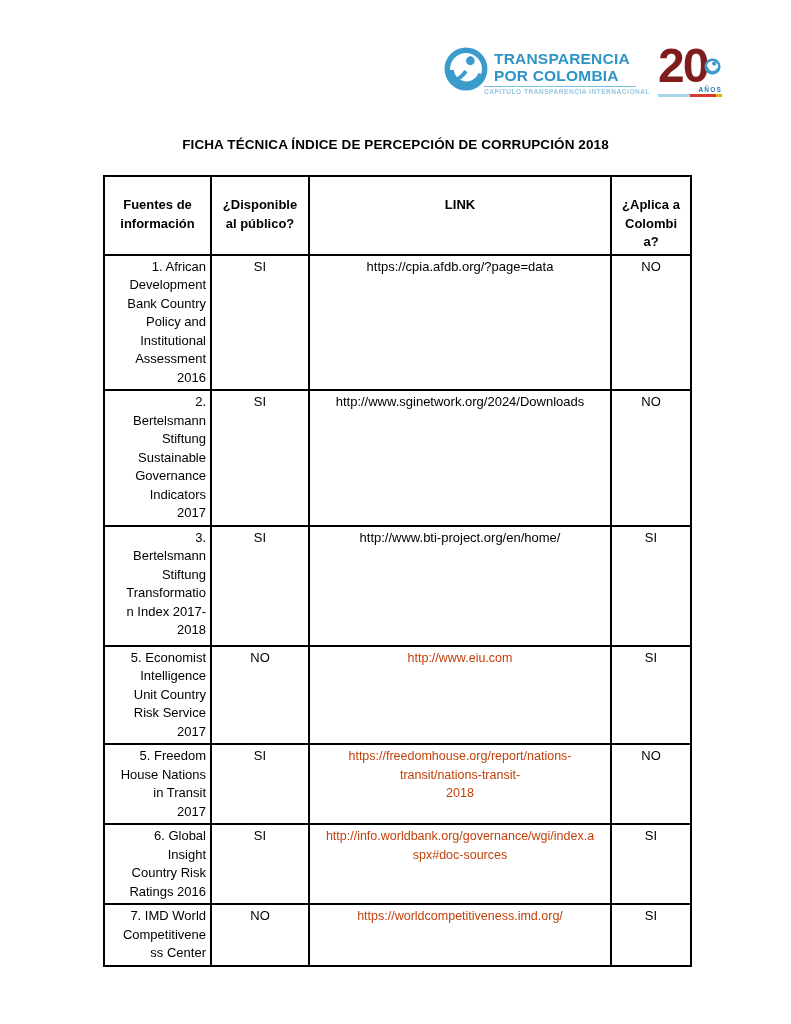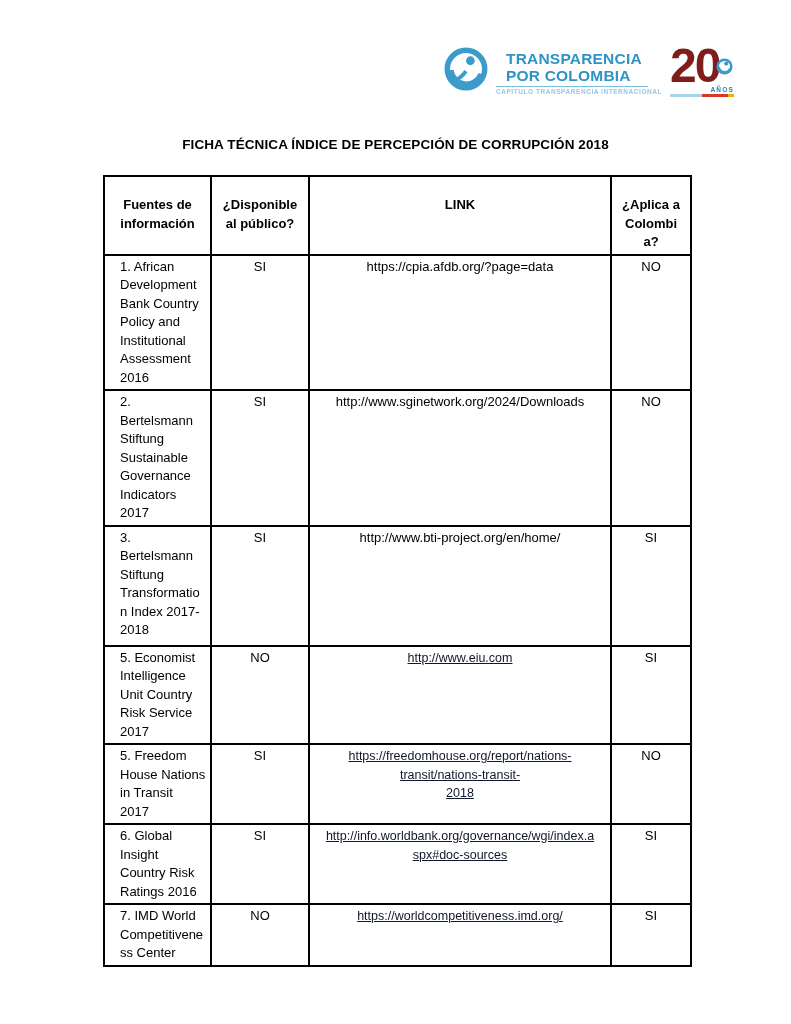--- a/index.html
+++ b/index.html
@@ -5,21 +5,21 @@
   * { margin:0; padding:0; box-sizing:border-box; }
   html,body { background:#ffffff; }
   body {
     width:791px; height:1024px; position:relative;
     font-family:"Liberation Sans", sans-serif; color:#000;
   }
 
   
   .logo { position:absolute; top:44px; left:444px; display:flex; align-items:flex-start; }
   .logo-globe { width:44px; height:44px; margin-top:3px; }
-  .logo-textblock { margin-left:18px; margin-top:6px; }
+  .logo-textblock { margin-left:6px; margin-top:6px; }
   .logo-name {
     font-weight:bold; color:#2e93c6; font-size:15.5px; line-height:17px;
     letter-spacing:0.2px; white-space:pre;
   }
   .logo-rule { height:1px; background:#7cbede; margin:2px 0 1px -10px; width:152px; }
   .logo-sub {
     font-size:6.5px; color:#97c8e2; letter-spacing:0.55px; white-space:pre;
     margin-left:-10px; font-weight:bold;
   }
   .logo-20 { margin-left:8px; width:70px; }
@@ -45,26 +45,26 @@
   .ficha th, .ficha td {
     border:2px solid #000; vertical-align:top;
     font-size:13px; line-height:18.5px; padding:2px 4px;
   }
   .ficha th { font-weight:bold; text-align:center; white-space:pre; padding-top:19px; }
   .col-source   { width:107px; }
   .col-avail    { width:98px;  }
   .col-link     { width:302px; }
   .col-applies  { width:80px;  }
 
-  td.cell-source { text-align:left; white-space:pre; padding-left:15px; }
+  td.cell-source { text-align:right; white-space:pre; padding-left:15px; }
   td.cell-avail, td.cell-applies { text-align:center; }
   td.cell-link { text-align:center; font-size:12.5px; padding-left:2px; padding-right:2px; }
 
   .link-plain { color:#000; white-space:pre; font-size:13px; }
-  .link-live  { color:#0f172a; text-decoration:underline; white-space:pre; cursor:pointer; }
+  .link-live  { color:#c2410c; white-space:pre; cursor:pointer; }
 
   thead tr { height:58px; }
   tbody tr:nth-child(1) { height:129px; }
   tbody tr:nth-child(2) { height:130px; }
   tbody tr:nth-child(3) { height:120px; }
   tbody tr:nth-child(4) { height:95px;  }
   tbody tr:nth-child(5) { height:78px;  }
   tbody tr:nth-child(6) { height:75px;  }
   tbody tr:nth-child(7) { height:59px;  }
 </style>

